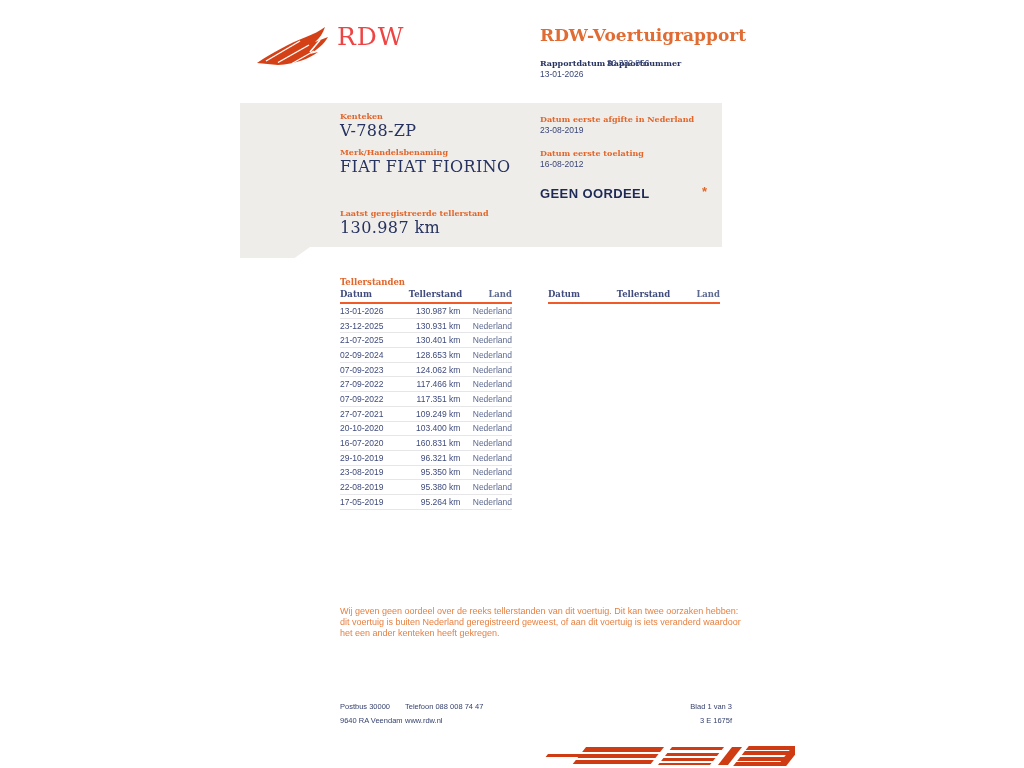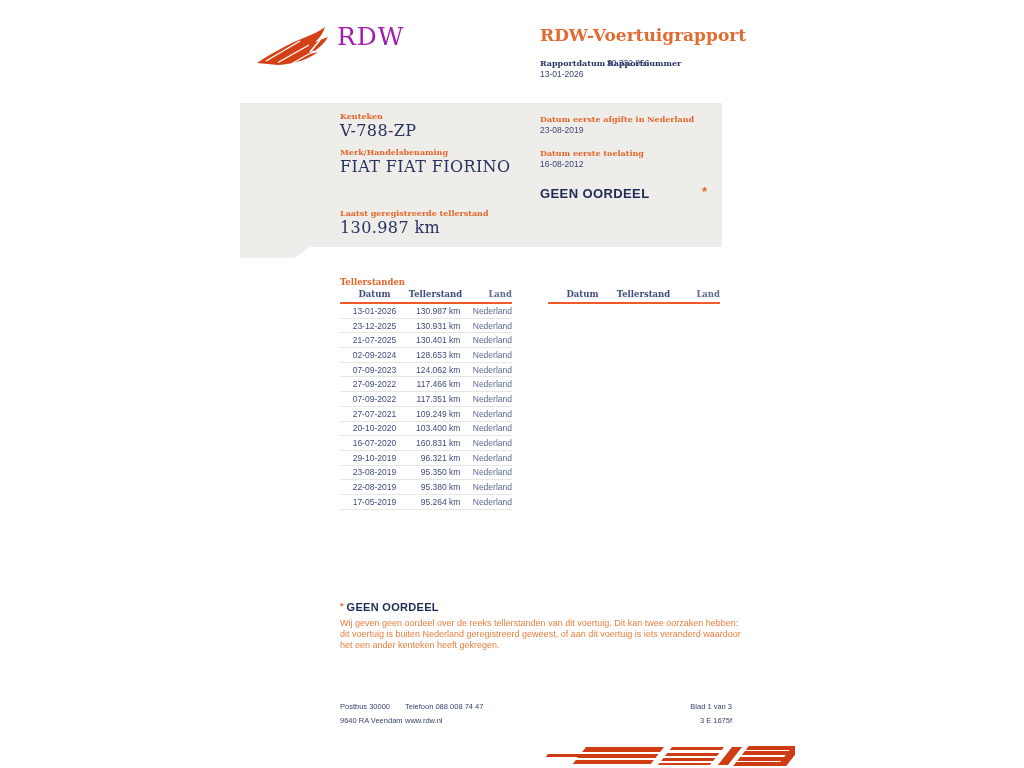--- a/index.html
+++ b/index.html
@@ -1,21 +1,21 @@
 <!DOCTYPE html>
 <html><head>
 <meta charset="utf-8">
 <style>
   * { margin:0; padding:0; box-sizing:border-box; }
   body { background:#ffffff; font-family:"Liberation Sans", sans-serif; }
   .page { position:relative; width:1024px; height:768px; background:#ffffff; overflow:hidden; margin:0 auto; }
 
   
   .logo-wing { position:absolute; left:254px; top:26px; width:78px; height:42px; }
-  .logo-word { position:absolute; left:337px; top:22px; font-family:"DejaVu Serif", serif; font-size:25px; letter-spacing:1px; color:#a21caf; }
+  .logo-word { position:absolute; left:337px; top:22px; font-family:"DejaVu Serif", serif; font-size:25px; letter-spacing:1px; color:#ef4444; }
   .doc-title { position:absolute; left:540px; top:25px; font-family:"DejaVu Serif", serif; font-weight:bold; font-size:17px; color:#e06c33; }
   .meta-label { position:absolute; font-family:"DejaVu Serif", serif; font-weight:bold; font-size:8px; color:#27335f; }
   .meta-value { position:absolute; font-size:8.5px; color:#3a4677; }
   .lbl-rapportdatum { left:540px; top:58px; }
   .val-rapportdatum { left:540px; top:69px; }
   .lbl-rapportnummer { left:607px; top:58px; }
   .val-rapportnummer { left:607px; top:58px; }
 
   
   .panel { position:absolute; left:240px; top:103px; width:482px; height:144px; background:#efedea; }
@@ -38,21 +38,21 @@
   .oordeel-star { position:absolute; left:702px; top:184px; font-size:13px; font-weight:bold; color:#e2662a; }
 
   
   .section-title { position:absolute; left:340px; top:277px; font-family:"DejaVu Serif", serif; font-weight:bold; font-size:8.5px; color:#e2662a; }
   .otable { position:absolute; top:289px; width:172px; }
   .otable-left { left:340px; }
   .otable-right { left:548px; }
   .thead { display:flex; align-items:flex-end; padding-bottom:3px; border-bottom:2px solid #f05a28;
            font-family:"DejaVu Serif", serif; font-weight:bold; font-size:8.5px; color:#2b3668; }
   .trow { display:flex; align-items:center; height:14.7px; border-bottom:1px solid #e6e5e8; font-size:8.5px; }
-  .c1 { width:40%; text-align:center; color:#3f4b7c; }
+  .c1 { width:40%; text-align:left; color:#3f4b7c; }
   .c2 { width:30%; text-align:right; color:#3f4b7c; }
   .c3 { width:30%; text-align:right; color:#5c6990; }
 
   
   .footnote { position:absolute; left:340px; top:601px; width:402px; }
   .footnote-head { font-size:11px; }
   .footnote-star { color:#e2662a; font-weight:bold; font-size:9px; vertical-align:2px; }
   .footnote-title { color:#1e2a56; font-weight:bold; letter-spacing:0.3px; }
   .footnote-text { margin-top:5px; font-size:9px; line-height:11px; color:#e78142; }
 
@@ -197,24 +197,20 @@
 
   <div class="otable otable-right">
     <div class="thead">
       <span class="c1">Datum</span>
       <span class="c2">Tellerstand</span>
       <span class="c3">Land</span>
     </div>
   </div>
 
   <div class="footnote">
-    <div class="footnote-head">
-      <span class="footnote-star">*</span>
-      <span class="footnote-title">GEEN OORDEEL</span>
-    </div>
     <div class="footnote-text">Wij geven geen oordeel over de reeks tellerstanden van dit voertuig. Dit kan twee oorzaken hebben: dit voertuig is buiten Nederland geregistreerd geweest, of aan dit voertuig is iets veranderd waardoor het een ander kenteken heeft gekregen.</div>
   </div>
 
   <div class="foot foot-addr1">Postbus 30000</div>
   <div class="foot foot-addr2">9640 RA Veendam</div>
   <div class="foot foot-phone">Telefoon 088 008 74 47</div>
   <div class="foot foot-web">www.rdw.nl</div>
   <div class="foot foot-page">Blad 1 van 3</div>
   <div class="foot foot-code">3 E 1675f</div>
 

